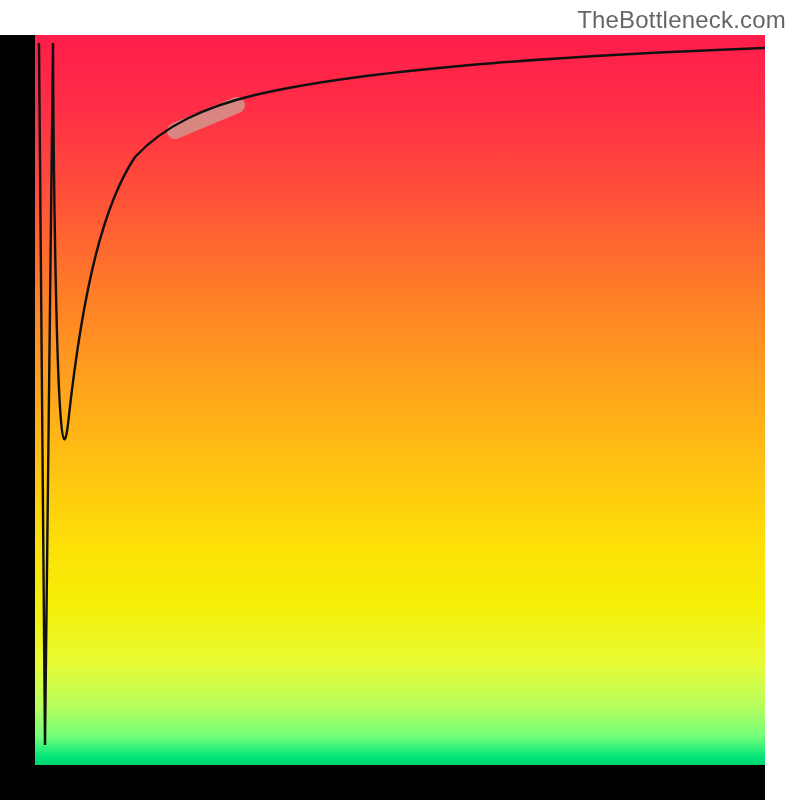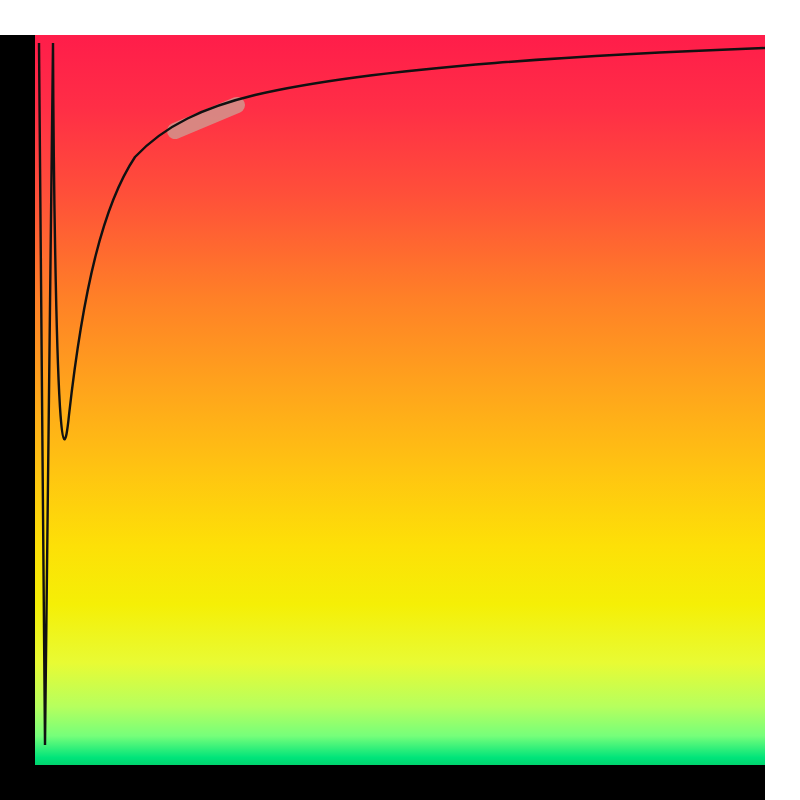--- a/index.html
+++ b/index.html
@@ -81,20 +81,21 @@
     stroke-width: 16;
     stroke-linecap: round;
     opacity: 0.9;
   }
 </style>
 </head>
 <body>
 
 <div class="stage">
 
+  <div class="watermark">TheBottleneck.com</div>
 
   <div class="axis-left"></div>
   <div class="axis-bottom"></div>
   <div class="corner"></div>
 
   <div class="plot-area">
     <div class="bg-gradient"></div>
 
     <svg class="curve" viewBox="0 0 730 730" preserveAspectRatio="none">
       <path class="highlight-seg" d="M 140 96  L 202 70"></path>

